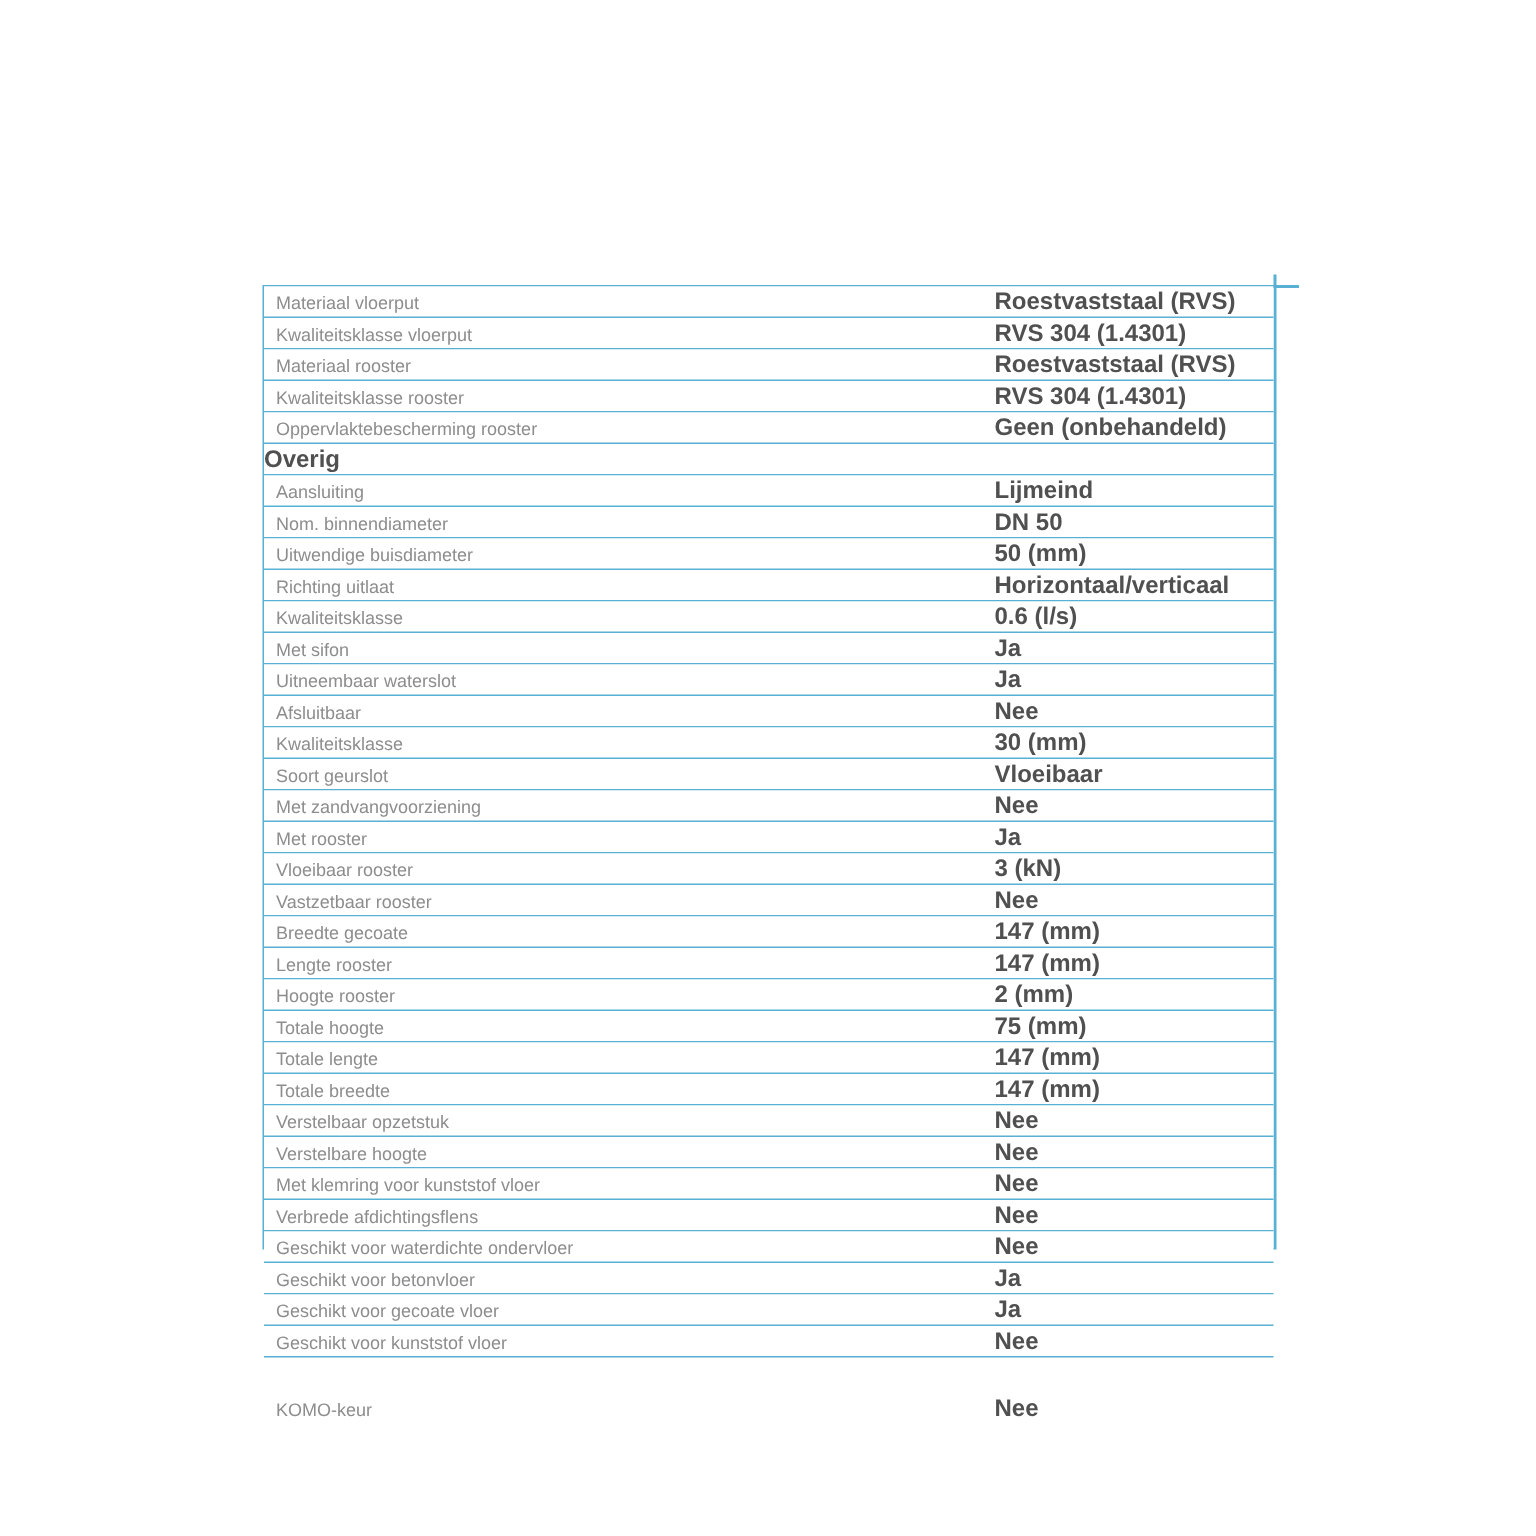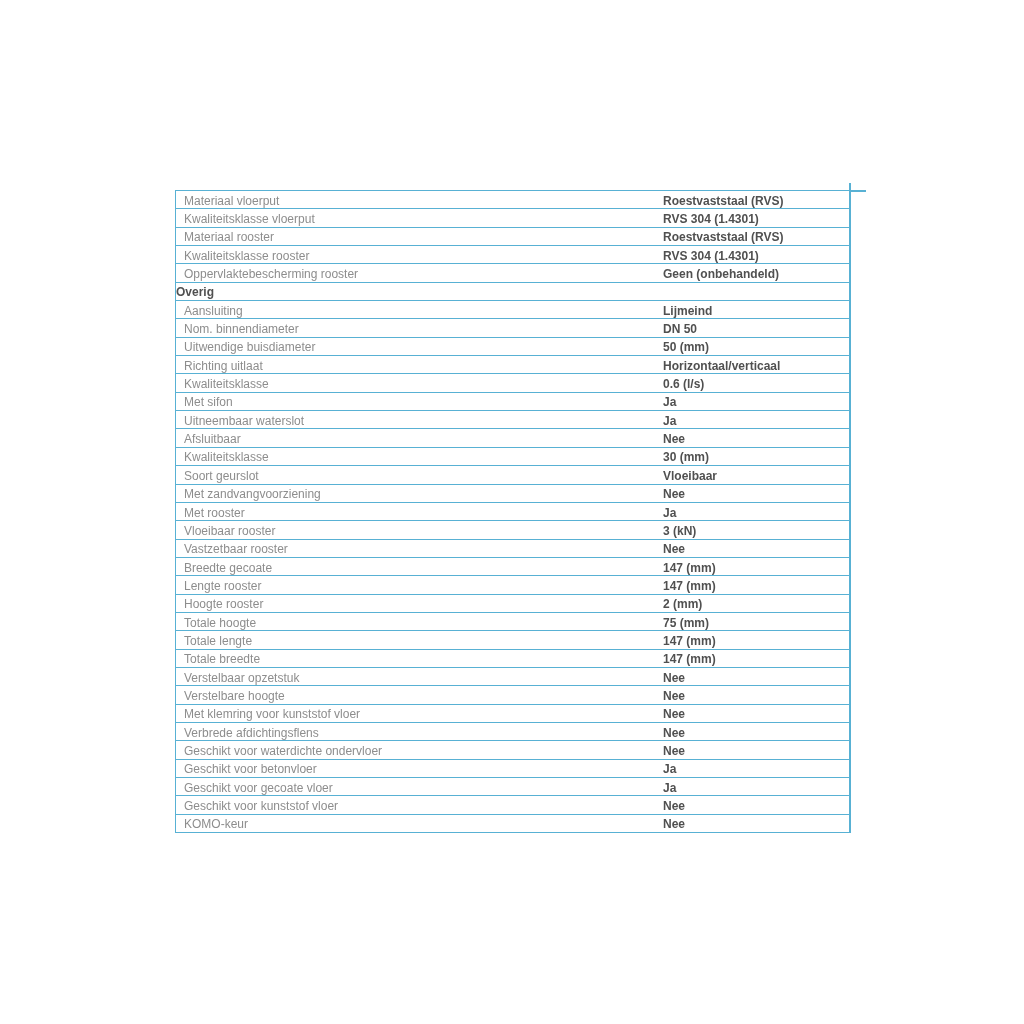--- a/index.html
+++ b/index.html
@@ -39,31 +39,31 @@
     background: var(--border-color, #58b1d4);
   }
   .spec-row {
     flex: 1 1 0;
     display: flex;
     align-items: center;
     border-bottom: 1px solid var(--border-color, #58b1d4);
     padding-top: 2px;
     background: #ffffff;
   }
-  .spec-row:last-child { border-bottom: none; }
+  .spec-row:last-child { border-bottom: none; margin-top: 24px; }
   .spec-label {
     width: 487px;
     padding-left: 8px;
     font-size: 12px;
     color: var(--label-color, #8d8d8d);
     white-space: nowrap;
     overflow: hidden;
   }
   .spec-value {
-    font-size: 12px;
+    font-size: 16px;
     font-weight: bold;
     color: var(--value-color, #505050);
     white-space: nowrap;
   }
 </style>
 </head>
 <body style="background: rgb(255, 255, 255);">
 
 <div class="page">
   <div class="spec-table" id="spec-table">

